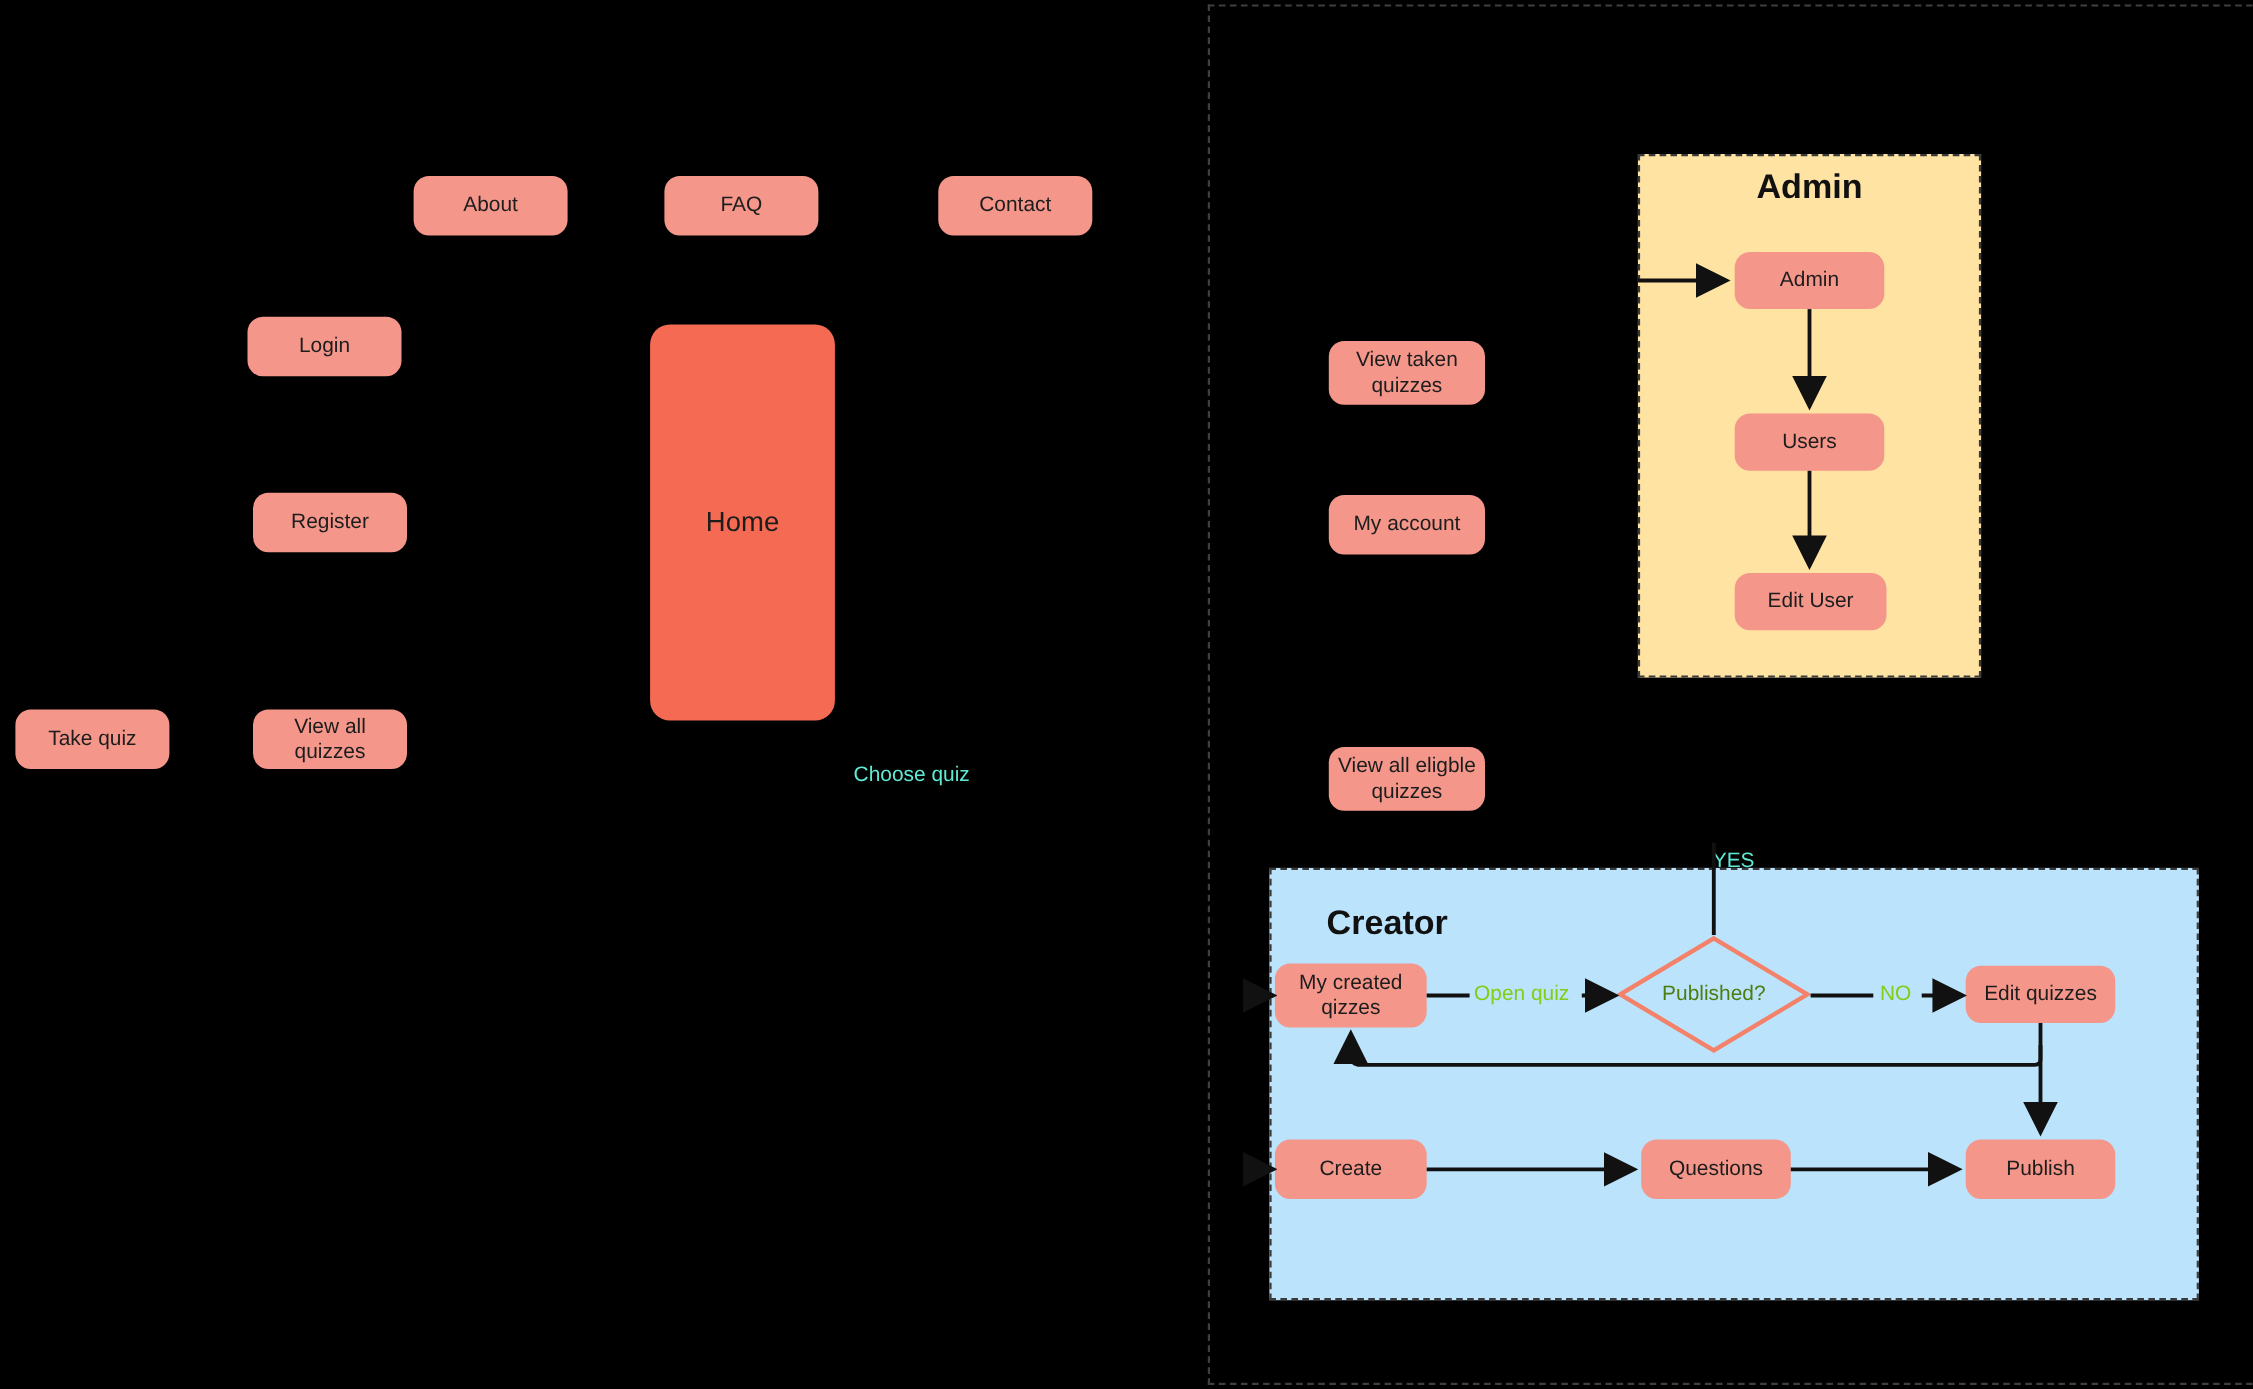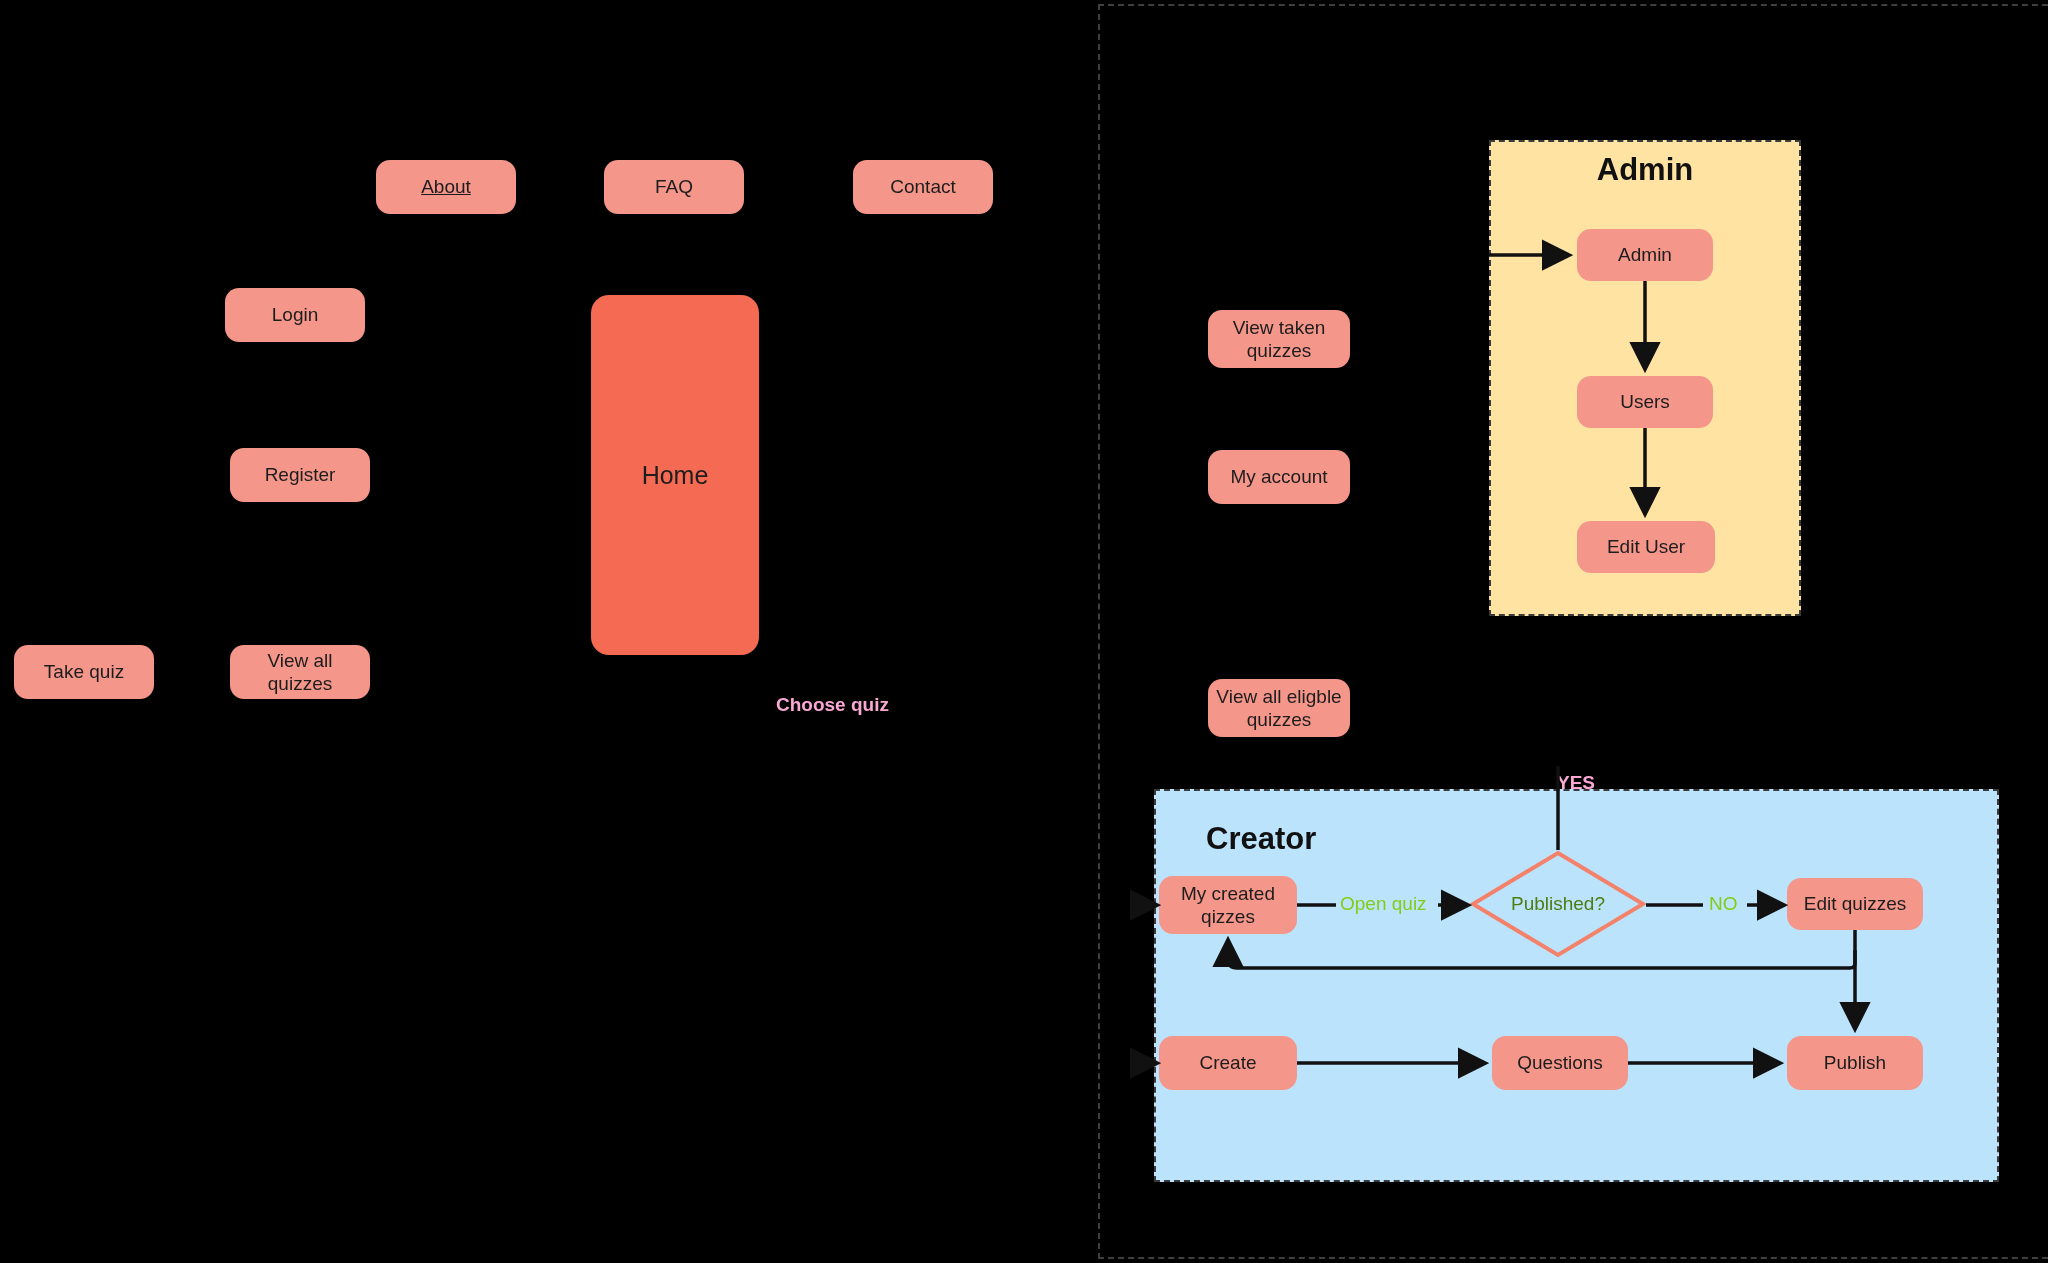--- a/index.html
+++ b/index.html
@@ -86,22 +86,21 @@
     inset: 0;
     pointer-events: none;
   }
   .edge-label {
     position: absolute;
     color: #84cc16;
     font-size: 19px;
     white-space: nowrap;
   }
   .edge-label.dim {
-    color: #f9a8d4;
-    font-weight: bold;
+    color: #5eead4;
   }
 
   
   .diamond-wrap {
     position: absolute;
   }
   .diamond-wrap .dlabel {
     position: absolute;
     inset: 0;
     display: flex;
@@ -112,21 +111,21 @@
     white-space: nowrap;
   }
 </style>
 </head>
 <body>
 
 <div id="canvas">
 
   <div class="region" style="left:1098px; top:4px; width:950px; height:1255px;"></div>
 
-  <div class="node" style="left:376px; top:160px; width:140px; height:54px;text-decoration:underline;">
+  <div class="node" style="left:376px; top:160px; width:140px; height:54px;">
     <span>About</span>
   </div>
 
   <div class="node" style="left:604px; top:160px; width:140px; height:54px;">
     <span>FAQ</span>
   </div>
 
   <div class="node" style="left:853px; top:160px; width:140px; height:54px;">
     <span>Contact</span>
   </div>

